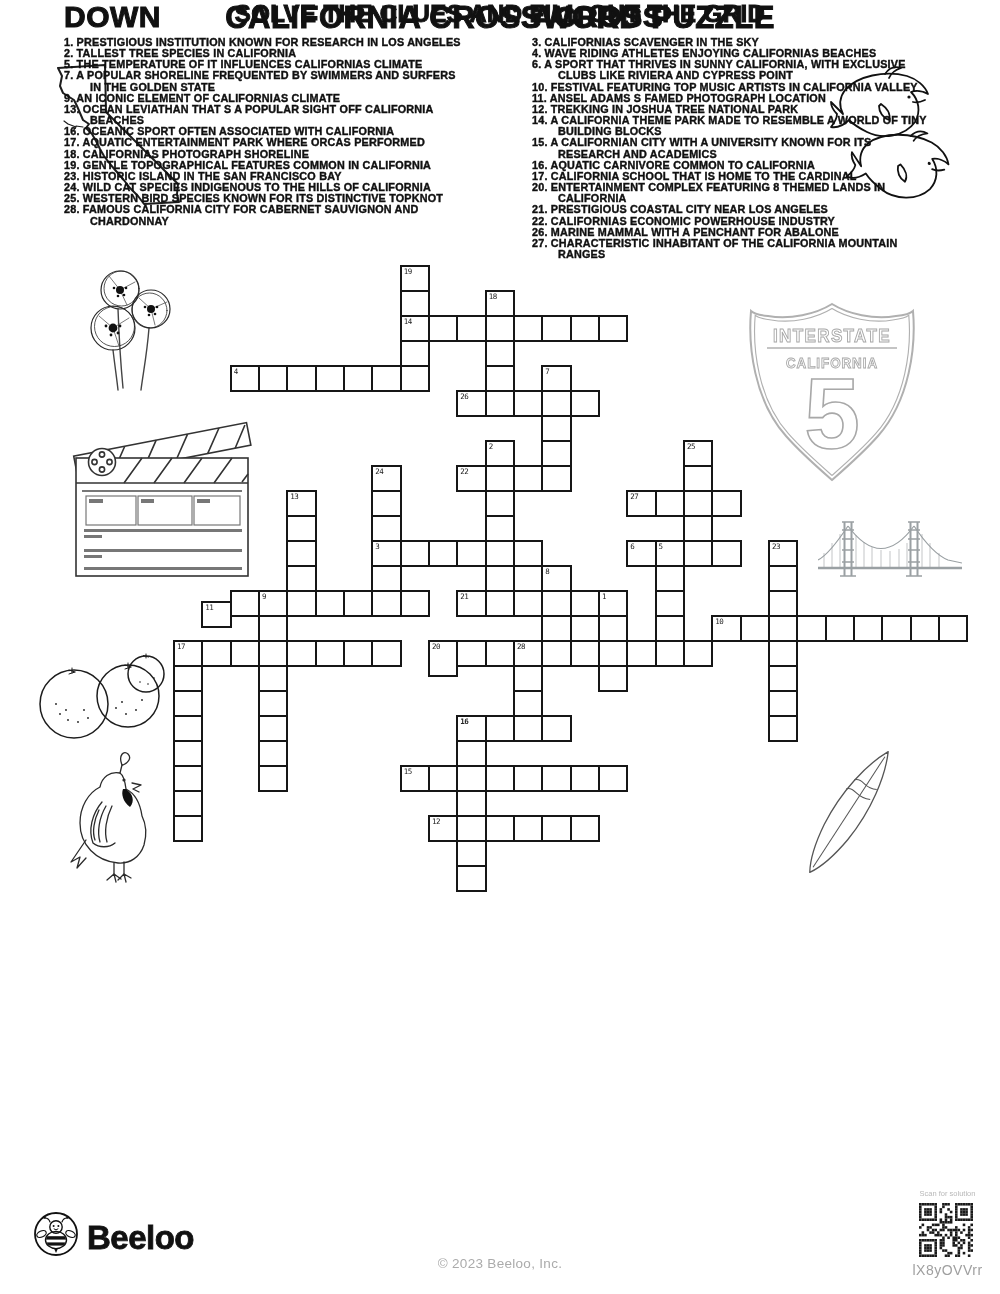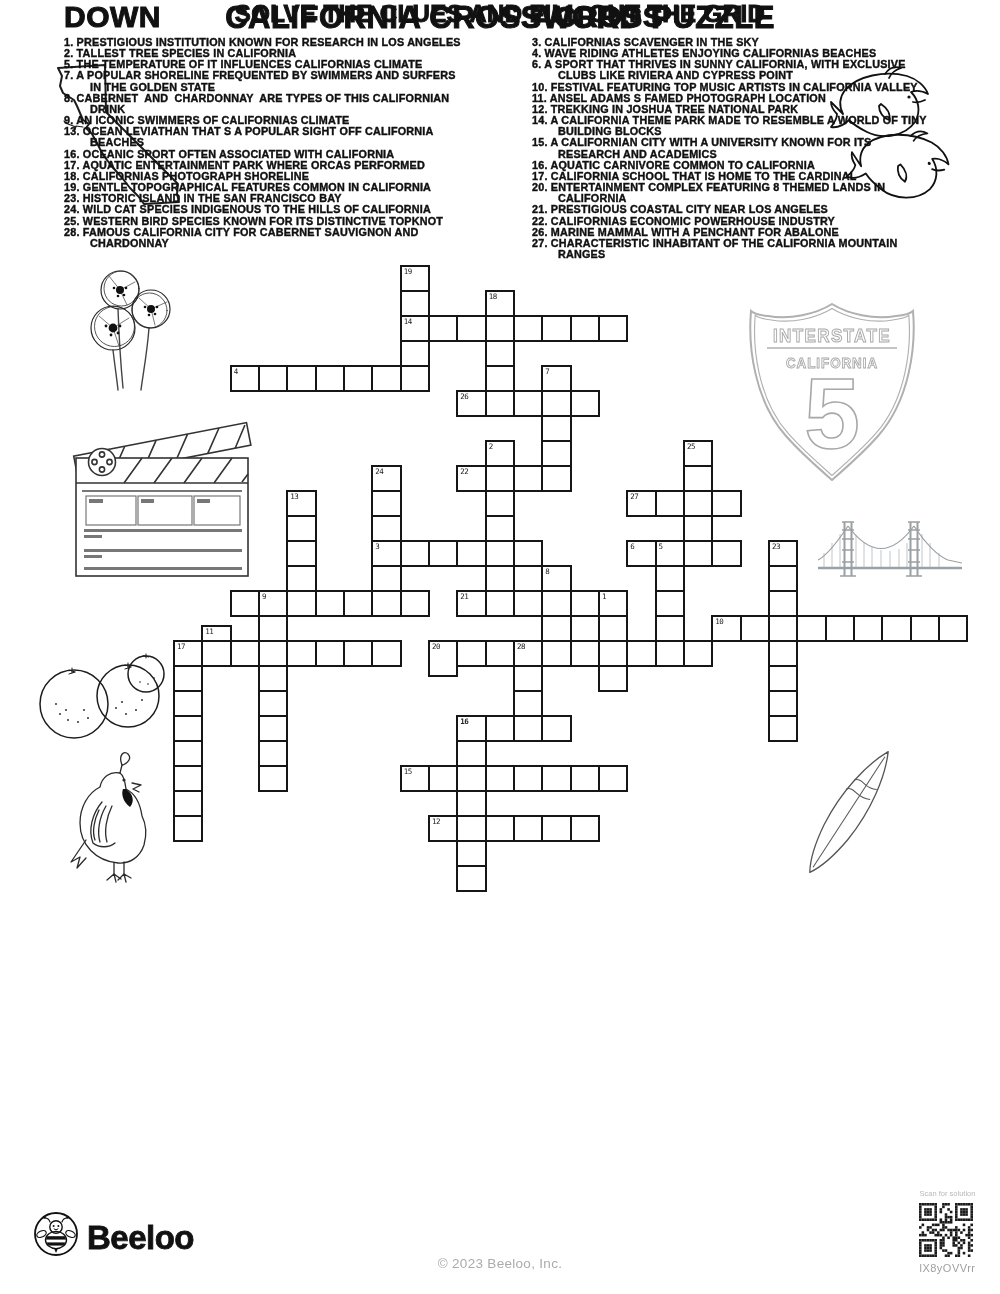--- a/index.html
+++ b/index.html
@@ -40,21 +40,21 @@
   .brand-word{
     position:absolute; left:87px; top:1219px; font-size:33px; font-weight:bold;
     letter-spacing:-.5px; -webkit-text-stroke:.8px #111;
   }
   .copyright{
     position:absolute; left:0; right:0; top:1256px; text-align:center;
     font-size:13.5px; color:#ababab; letter-spacing:.3px;
   }
   .qr-caption{ position:absolute; left:895px; width:105px; top:1189px; text-align:center; font-size:7.5px; color:#b8b8b8; }
   .qr-code{ position:absolute; left:919px; top:1203px; }
-  .qr-text{ position:absolute; left:895px; width:105px; top:1262px; text-align:center; font-size:11px; color:#9f9f9f; letter-spacing:.5px; }
+  .qr-text{ position:absolute; left:895px; width:105px; top:1262px; text-align:center; font-size:14px; color:#9f9f9f; letter-spacing:.5px; }
 </style>
 </head>
 <body>
 
 <div class="page">
 
   <div class="title chunky">CALIFORNIA CROSSWORD PUZZLE</div>
   <div class="subtitle chunky">SOLVE THE CLUES AND FILL OUT THE GRID</div>
 
   <svg class="deco" style="left:50px;top:58px" width="150" height="155" viewBox="0 0 150 155" fill="none" stroke="#1d1d1d" stroke-width="2" stroke-linejoin="round" stroke-linecap="round">
@@ -267,21 +267,21 @@
       <div class="cell" style="left: 484.63px; top: 539.5px; width: 30.33px; height: 27px;"></div>
       <div class="cell" style="left: 512.96px; top: 539.5px; width: 30.33px; height: 27px;"></div>
       <div class="cell" style="left: 626.28px; top: 539.5px; width: 30.33px; height: 27px;">
         <span class="num">6</span>
       </div>
       <div class="cell" style="left: 654.61px; top: 539.5px; width: 30.33px; height: 27px;">
         <span class="num">5</span>
       </div>
       <div class="cell" style="left: 682.94px; top: 539.5px; width: 30.33px; height: 27px;"></div>
       <div class="cell" style="left: 711.27px; top: 539.5px; width: 30.33px; height: 27px;"></div>
-      <div class="cell" style="left: 201.33px; top: 625px; width: 30.33px; height: 27px;">
+      <div class="cell" style="left: 201.33px; top: 601px; width: 30.33px; height: 27px;">
         <span class="num">11</span>
       </div>
       <div class="cell" style="left: 229.66px; top: 589.5px; width: 30.33px; height: 27px;"></div>
       <div class="cell" style="left: 257.99px; top: 589.5px; width: 30.33px; height: 27px;">
         <span class="num">9</span>
       </div>
       <div class="cell" style="left: 286.32px; top: 589.5px; width: 30.33px; height: 27px;"></div>
       <div class="cell" style="left: 314.65px; top: 589.5px; width: 30.33px; height: 27px;"></div>
       <div class="cell" style="left: 342.98px; top: 589.5px; width: 30.33px; height: 27px;"></div>
       <div class="cell" style="left: 371.31px; top: 589.5px; width: 30.33px; height: 27px;"></div>
@@ -432,22 +432,21 @@
       <div class="cell" style="left: 456.3px; top: 864.5px; width: 30.33px; height: 27px;"></div>
     </div>
 
   <div id="down-col" class="clue-col">
     <div class="hdr">DOWN</div>
     <ol id="down-list" class="clue-list">
         <li><span>1. </span><span class="clue-text">PRESTIGIOUS INSTITUTION KNOWN FOR RESEARCH IN LOS ANGELES</span></li>
         <li><span>2. </span><span class="clue-text">TALLEST TREE SPECIES IN CALIFORNIA</span></li>
         <li><span>5. </span><span class="clue-text">THE TEMPERATURE OF IT INFLUENCES CALIFORNIAS CLIMATE</span></li>
         <li><span>7. </span><span class="clue-text">A POPULAR SHORELINE FREQUENTED BY SWIMMERS AND SURFERS IN THE GOLDEN STATE</span></li>
-        <li><span>8. </span><span class="clue-text">CABERNET  AND  CHARDONNAY  ARE TYPES OF THIS CALIFORNIAN DRINK</span></li>
-        <li><span>9. </span><span class="clue-text">AN ICONIC SWIMMERS OF CALIFORNIAS CLIMATE</span></li>
+        <li><span>9. </span><span class="clue-text">AN ICONIC ELEMENT OF CALIFORNIAS CLIMATE</span></li>
         <li><span>13. </span><span class="clue-text">OCEAN LEVIATHAN THAT S A POPULAR SIGHT OFF CALIFORNIA BEACHES</span></li>
         <li><span>16. </span><span class="clue-text">OCEANIC SPORT OFTEN ASSOCIATED WITH CALIFORNIA</span></li>
         <li><span>17. </span><span class="clue-text">AQUATIC ENTERTAINMENT PARK WHERE ORCAS PERFORMED</span></li>
         <li><span>18. </span><span class="clue-text">CALIFORNIAS PHOTOGRAPH SHORELINE</span></li>
         <li><span>19. </span><span class="clue-text">GENTLE TOPOGRAPHICAL FEATURES COMMON IN CALIFORNIA</span></li>
         <li><span>23. </span><span class="clue-text">HISTORIC ISLAND IN THE SAN FRANCISCO BAY</span></li>
         <li><span>24. </span><span class="clue-text">WILD CAT SPECIES INDIGENOUS TO THE HILLS OF CALIFORNIA</span></li>
         <li><span>25. </span><span class="clue-text">WESTERN BIRD SPECIES KNOWN FOR ITS DISTINCTIVE TOPKNOT</span></li>
         <li><span>28. </span><span class="clue-text">FAMOUS CALIFORNIA CITY FOR CABERNET SAUVIGNON AND CHARDONNAY</span></li>
       </ol>

